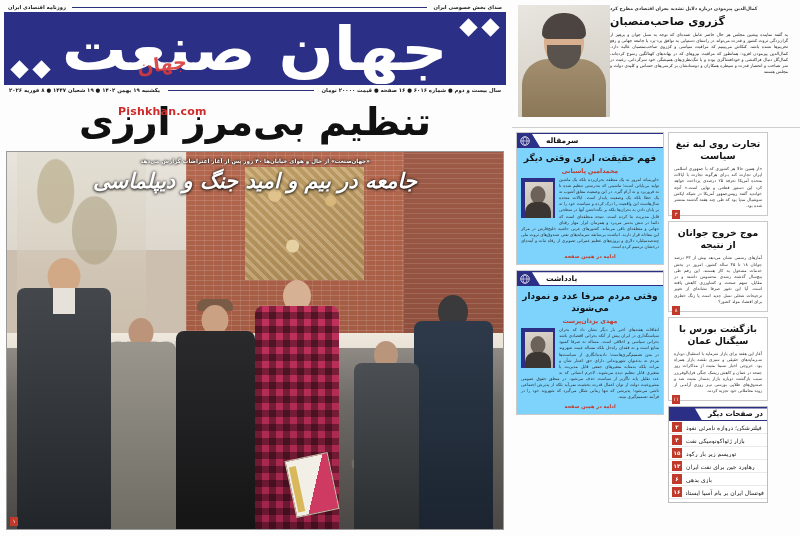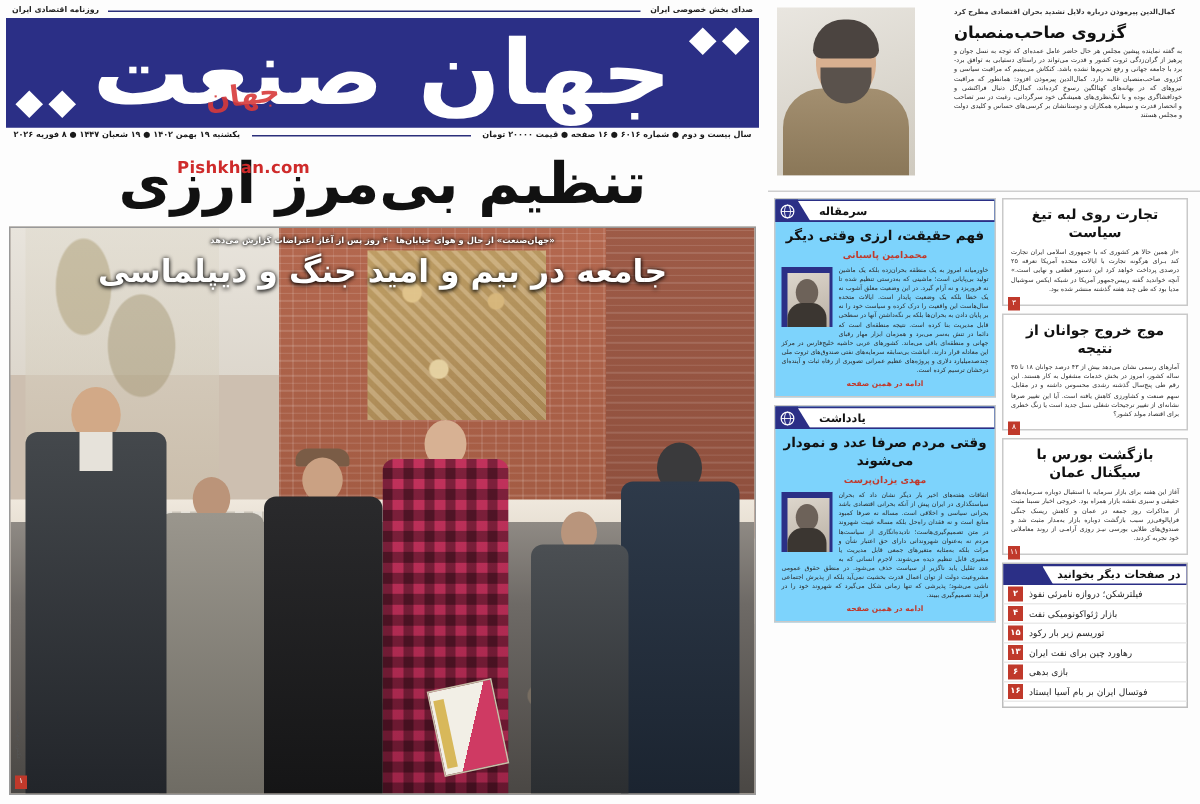--- a/index.html
+++ b/index.html
@@ -267,20 +267,21 @@
   }
   .photo-headline {
     position: absolute; top: 16px; right: 8px; left: 8px;
     text-align: center;
     font-size: 21px;
     font-weight: bold;
     color: #ffffff;
     line-height: 26px;
     text-shadow: 0 0 3px rgba(0,0,0,.85), 0 1px 3px rgba(0,0,0,.7);
     z-index: 4;
+    font-style: italic;
   }
   .photo-credit {
     position: absolute; left: 3px; bottom: 22px;
     writing-mode: vertical-rl;
     font-size: 4px; color: #555;
     z-index: 5;
   }
   .pg-badge {
     position: absolute; left: 3px; bottom: 3px;
     width: 8px; height: 9px; background: #c0392b;
@@ -294,21 +295,21 @@
     display: flex; flex-direction: column;
     border-left: 0;
   }
 
   .interview {
     display: flex; flex-direction: row-reverse;
     padding: 5px 6px 4px 6px;
     border-bottom: 1px solid #cfcfcf;
     height: 128px;
   }
-  .interview-text { flex: 1; padding-right: 6px; padding-left: 26px; }
+  .interview-text { flex: 1; padding-right: 6px; }
   .iv-kicker {
     font-size: 4.6px; color: #333; text-align: left;
     line-height: 7px; margin-bottom: 3px; font-weight: bold;
   }
   .iv-title {
     font-size: 11px; font-weight: bold; color: #111;
     text-align: left; margin-bottom: 4px;
   }
   .iv-body {
     font-size: 4.3px; line-height: 6.2px; color: #2a2a2a;
@@ -341,21 +342,21 @@
   }
 
   .cols {
     flex: 1;
     display: flex; flex-direction: row-reverse;
     padding: 4px 4px 4px 4px;
     gap: 4px;
   }
   .col { display: flex; flex-direction: column; gap: 5px; }
   .col-mid { width: 148px; }
-  .col-far { width: 124px; }
+  .col-far { width: 100px; }
 
   .boxed {
     border: 1px solid #c9c9c9;
     background: #7dd3fc;
     padding: 4px 4px 5px 4px;
     position: relative;
   }
   .sec-tab {
     display: flex; flex-direction: row-reverse; align-items: center;
     background: #2b2f86;

